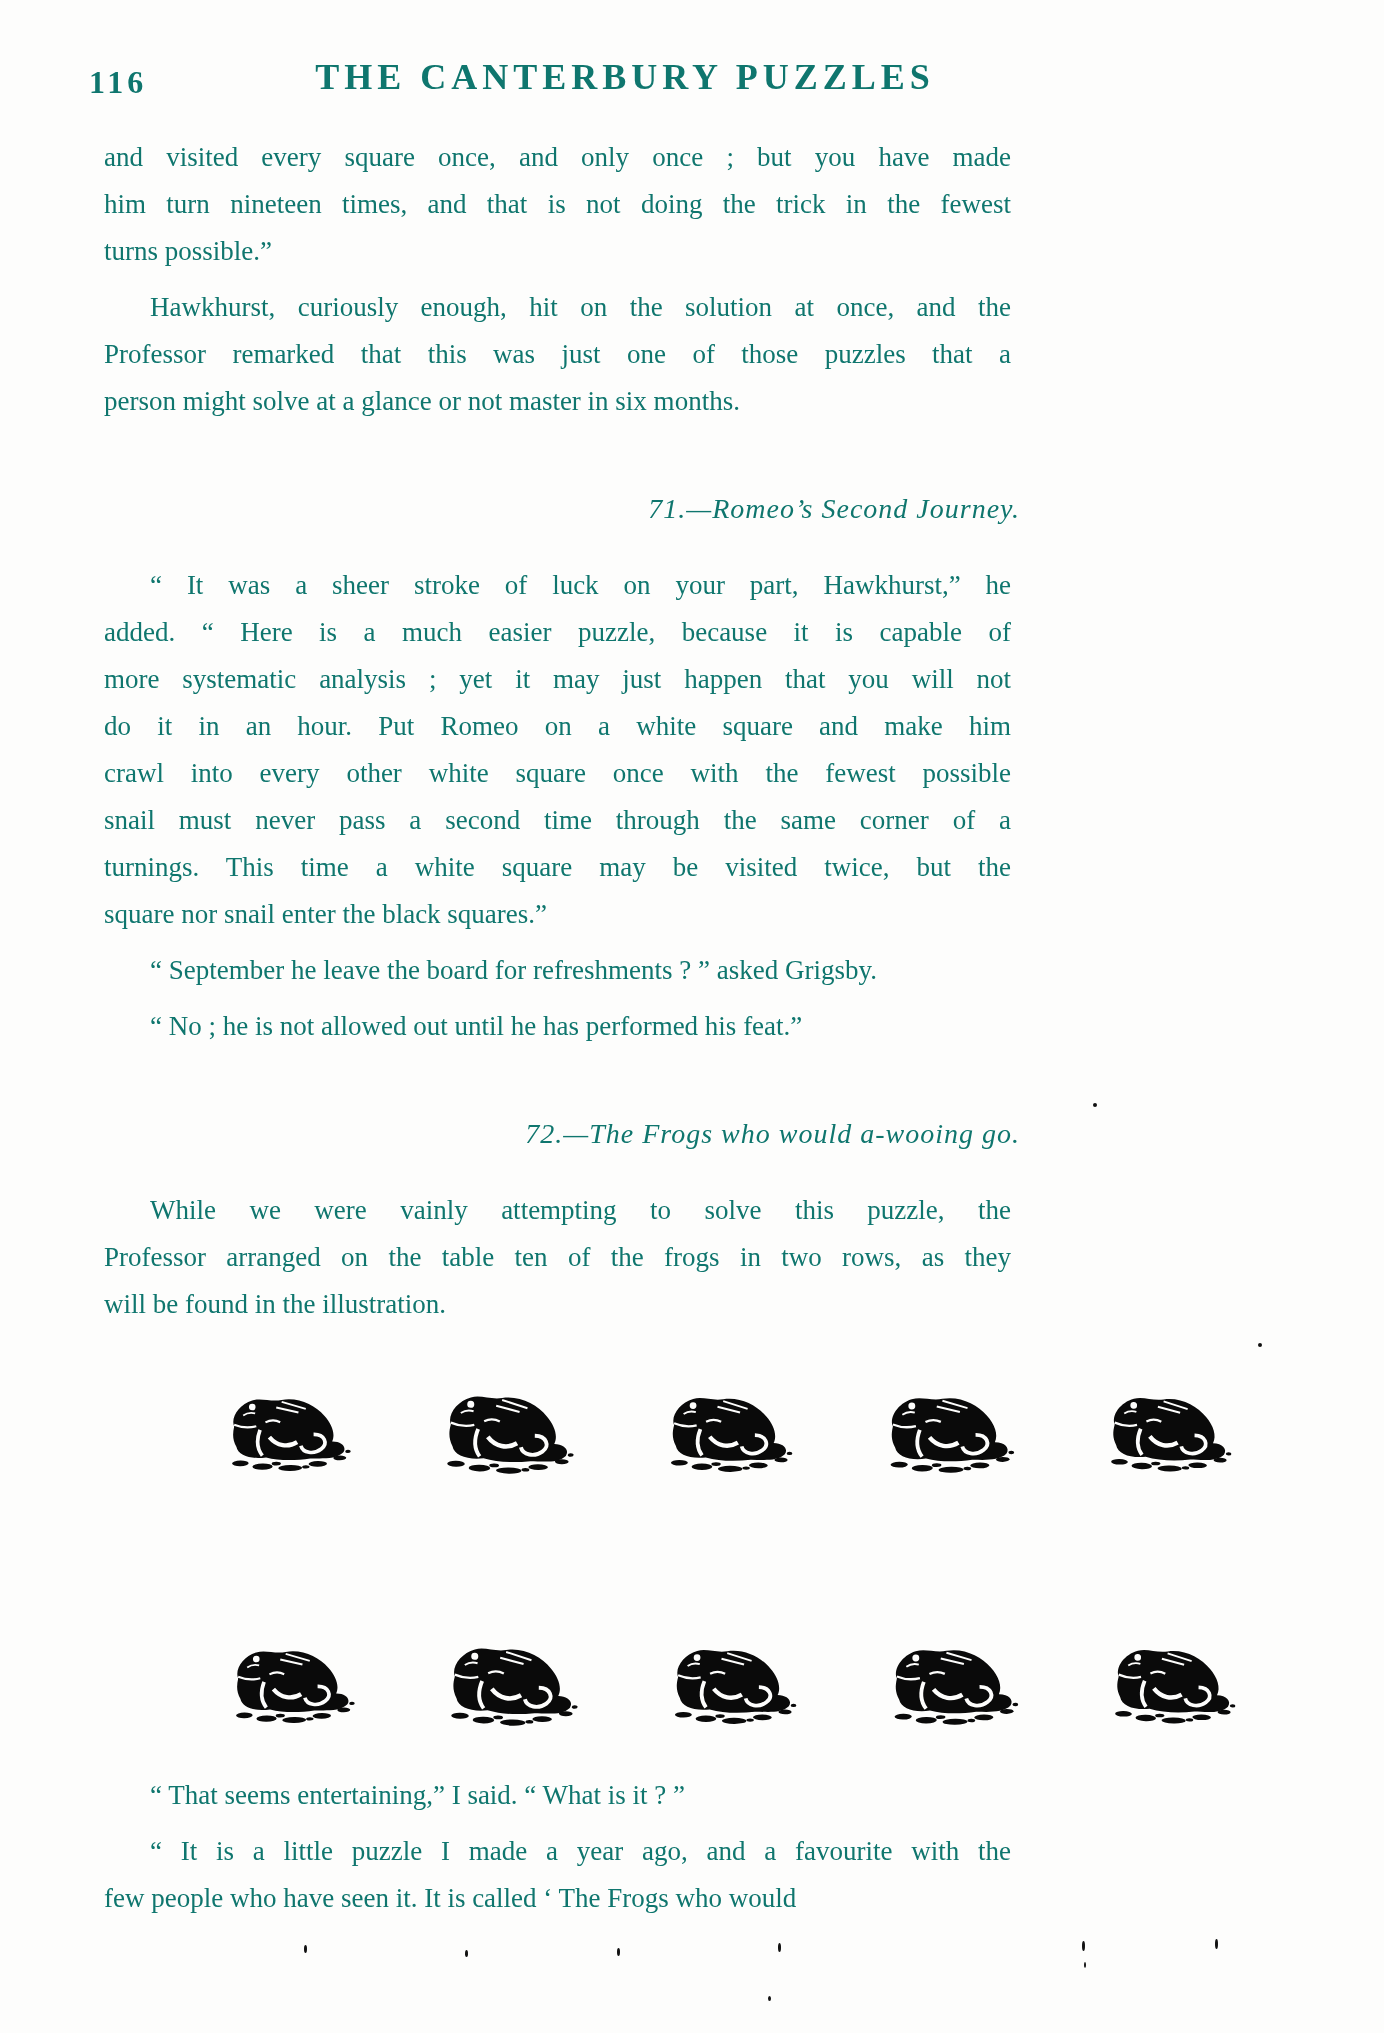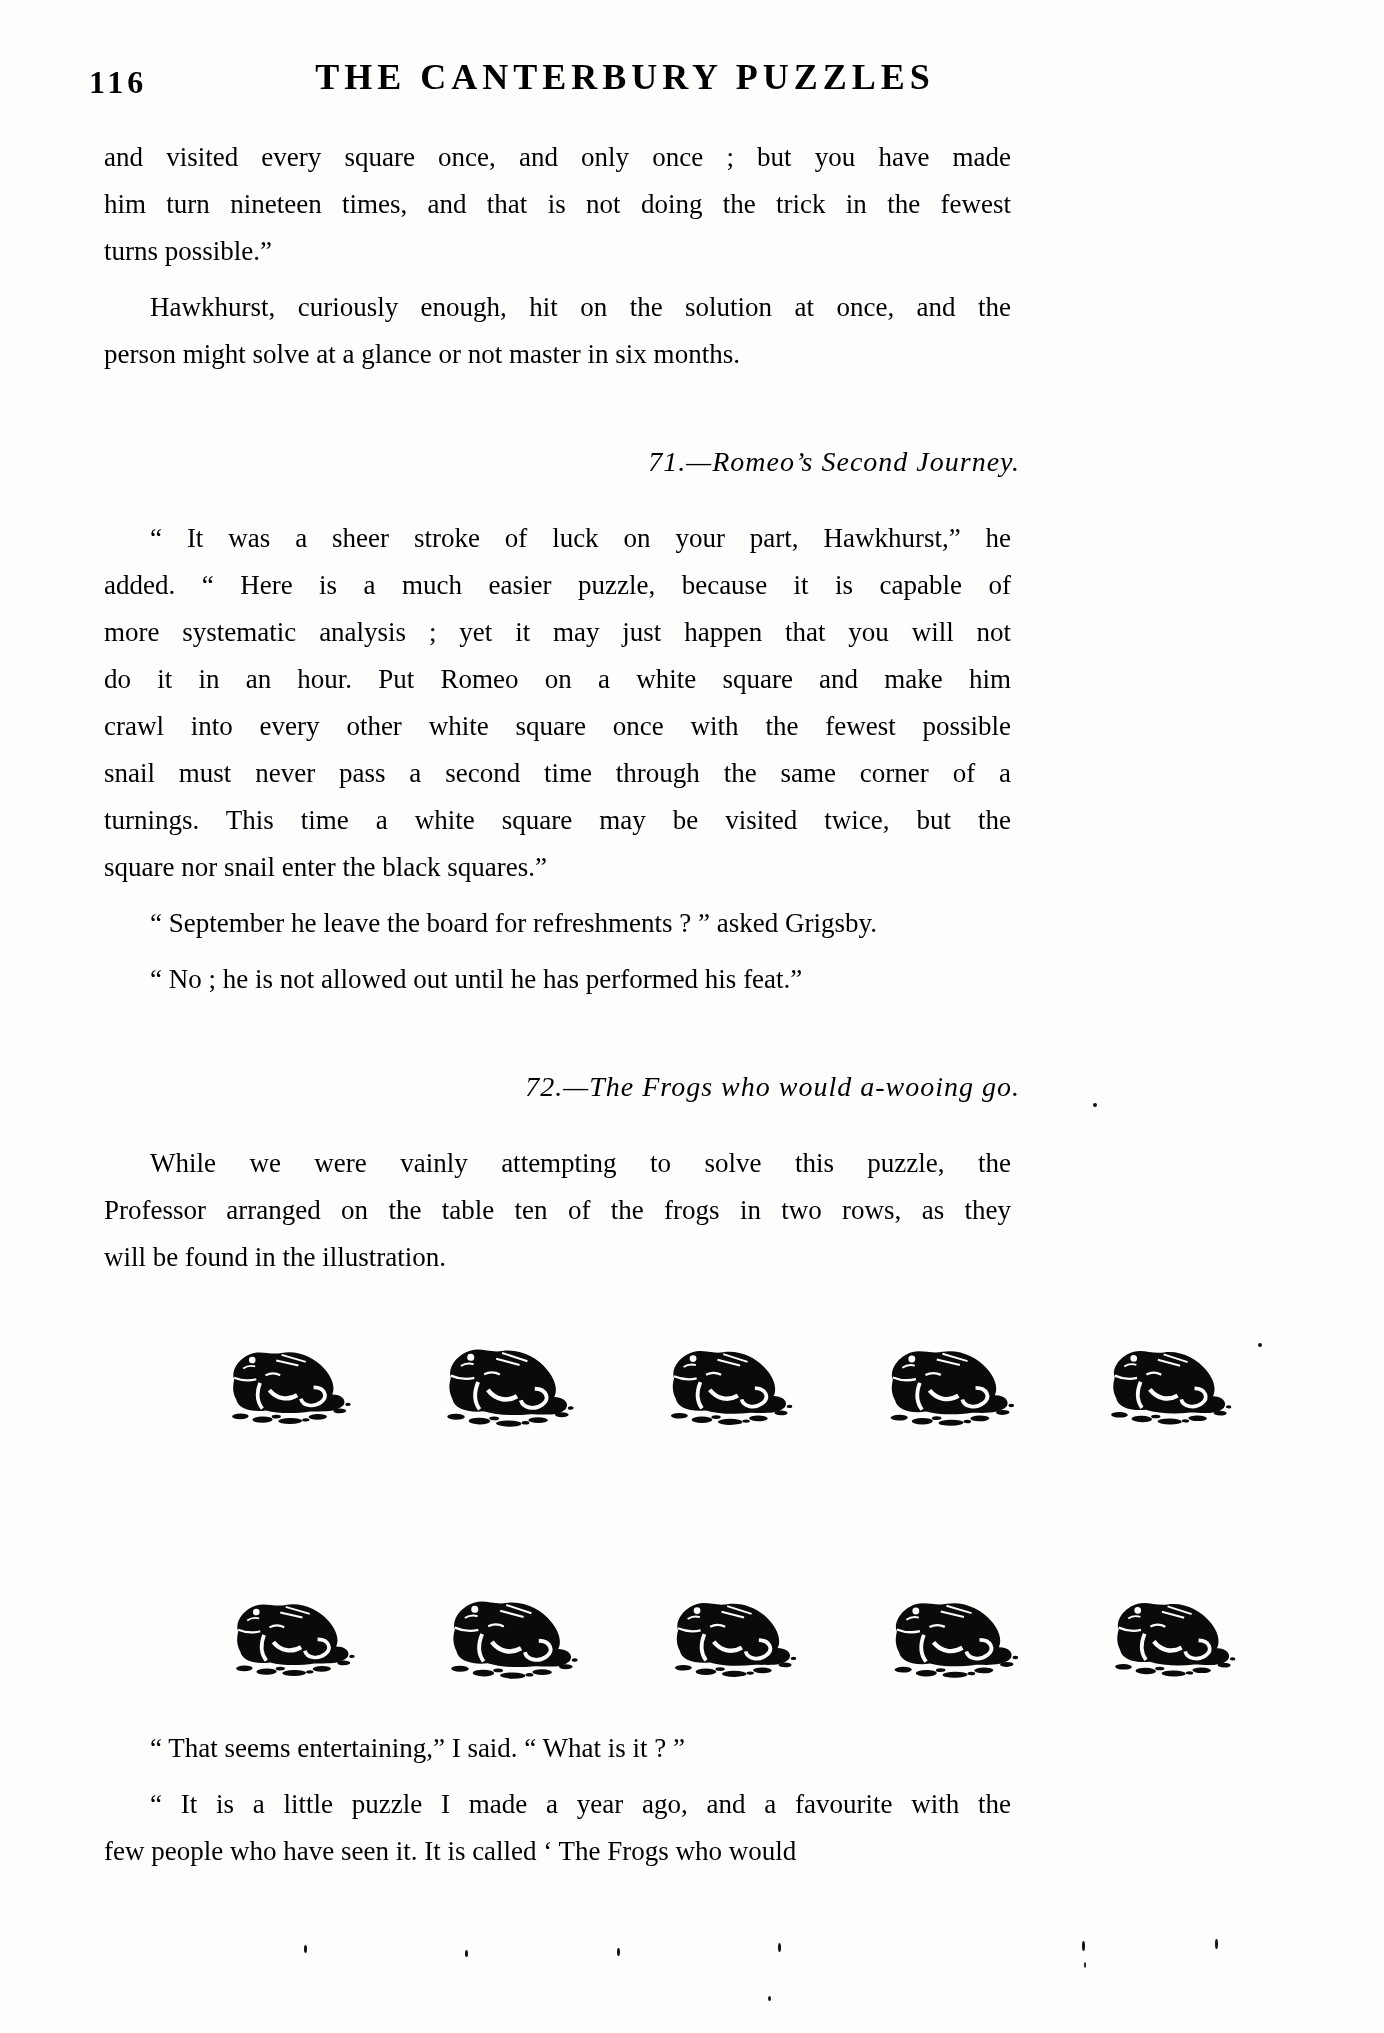--- a/index.html
+++ b/index.html
@@ -1,20 +1,20 @@
 <!DOCTYPE html>
 <html><head>
 <meta charset="utf-8">
 <style>
   html,body{margin:0;padding:0;background:#888;}
   .page{
     position:relative;
     width:1384px;height:2033px;
     background:#fdfdfc;
-    color:#000000;
+    color:#0f766e;
     font-family:"Liberation Serif","DejaVu Serif",serif;
     overflow:hidden;
   }
   
   .header{position:absolute;top:56px;left:95px;width:1060px;height:50px;}
   .pageno{
     position:absolute;left:-6px;top:8px;
     font-size:32px;font-weight:bold;letter-spacing:4px;
   }
   .title{
@@ -99,20 +99,21 @@
   </div>
 
   <div class="body" id="body">
       <div class="para">
         <div class="line">and visited every square once, and only once ; but you have made</div>
         <div class="line">him turn nineteen times, and that is not doing the trick in the fewest</div>
         <div class="line last">turns possible.”</div>
       </div>
       <div class="para">
         <div class="line ind">Hawkhurst, curiously enough, hit on the solution at once, and the</div>
+        <div class="line">Professor remarked that this was just one of those puzzles that a</div>
         <div class="line last">person might solve at a glance or not master in six months.</div>
       </div>
       <div class="heading">71.—Romeo’s Second Journey.</div>
       <div class="para">
         <div class="line ind">“ It was a sheer stroke of luck on your part, Hawkhurst,” he</div>
         <div class="line">added.  “ Here is a much easier puzzle, because it is capable of</div>
         <div class="line">more systematic analysis ; yet it may just happen that you will not</div>
         <div class="line">do it in an hour.  Put Romeo on a white square and make him</div>
         <div class="line">crawl into every other white square once with the fewest possible</div>
         <div class="line">snail must never pass a second time through the same corner of a</div>

